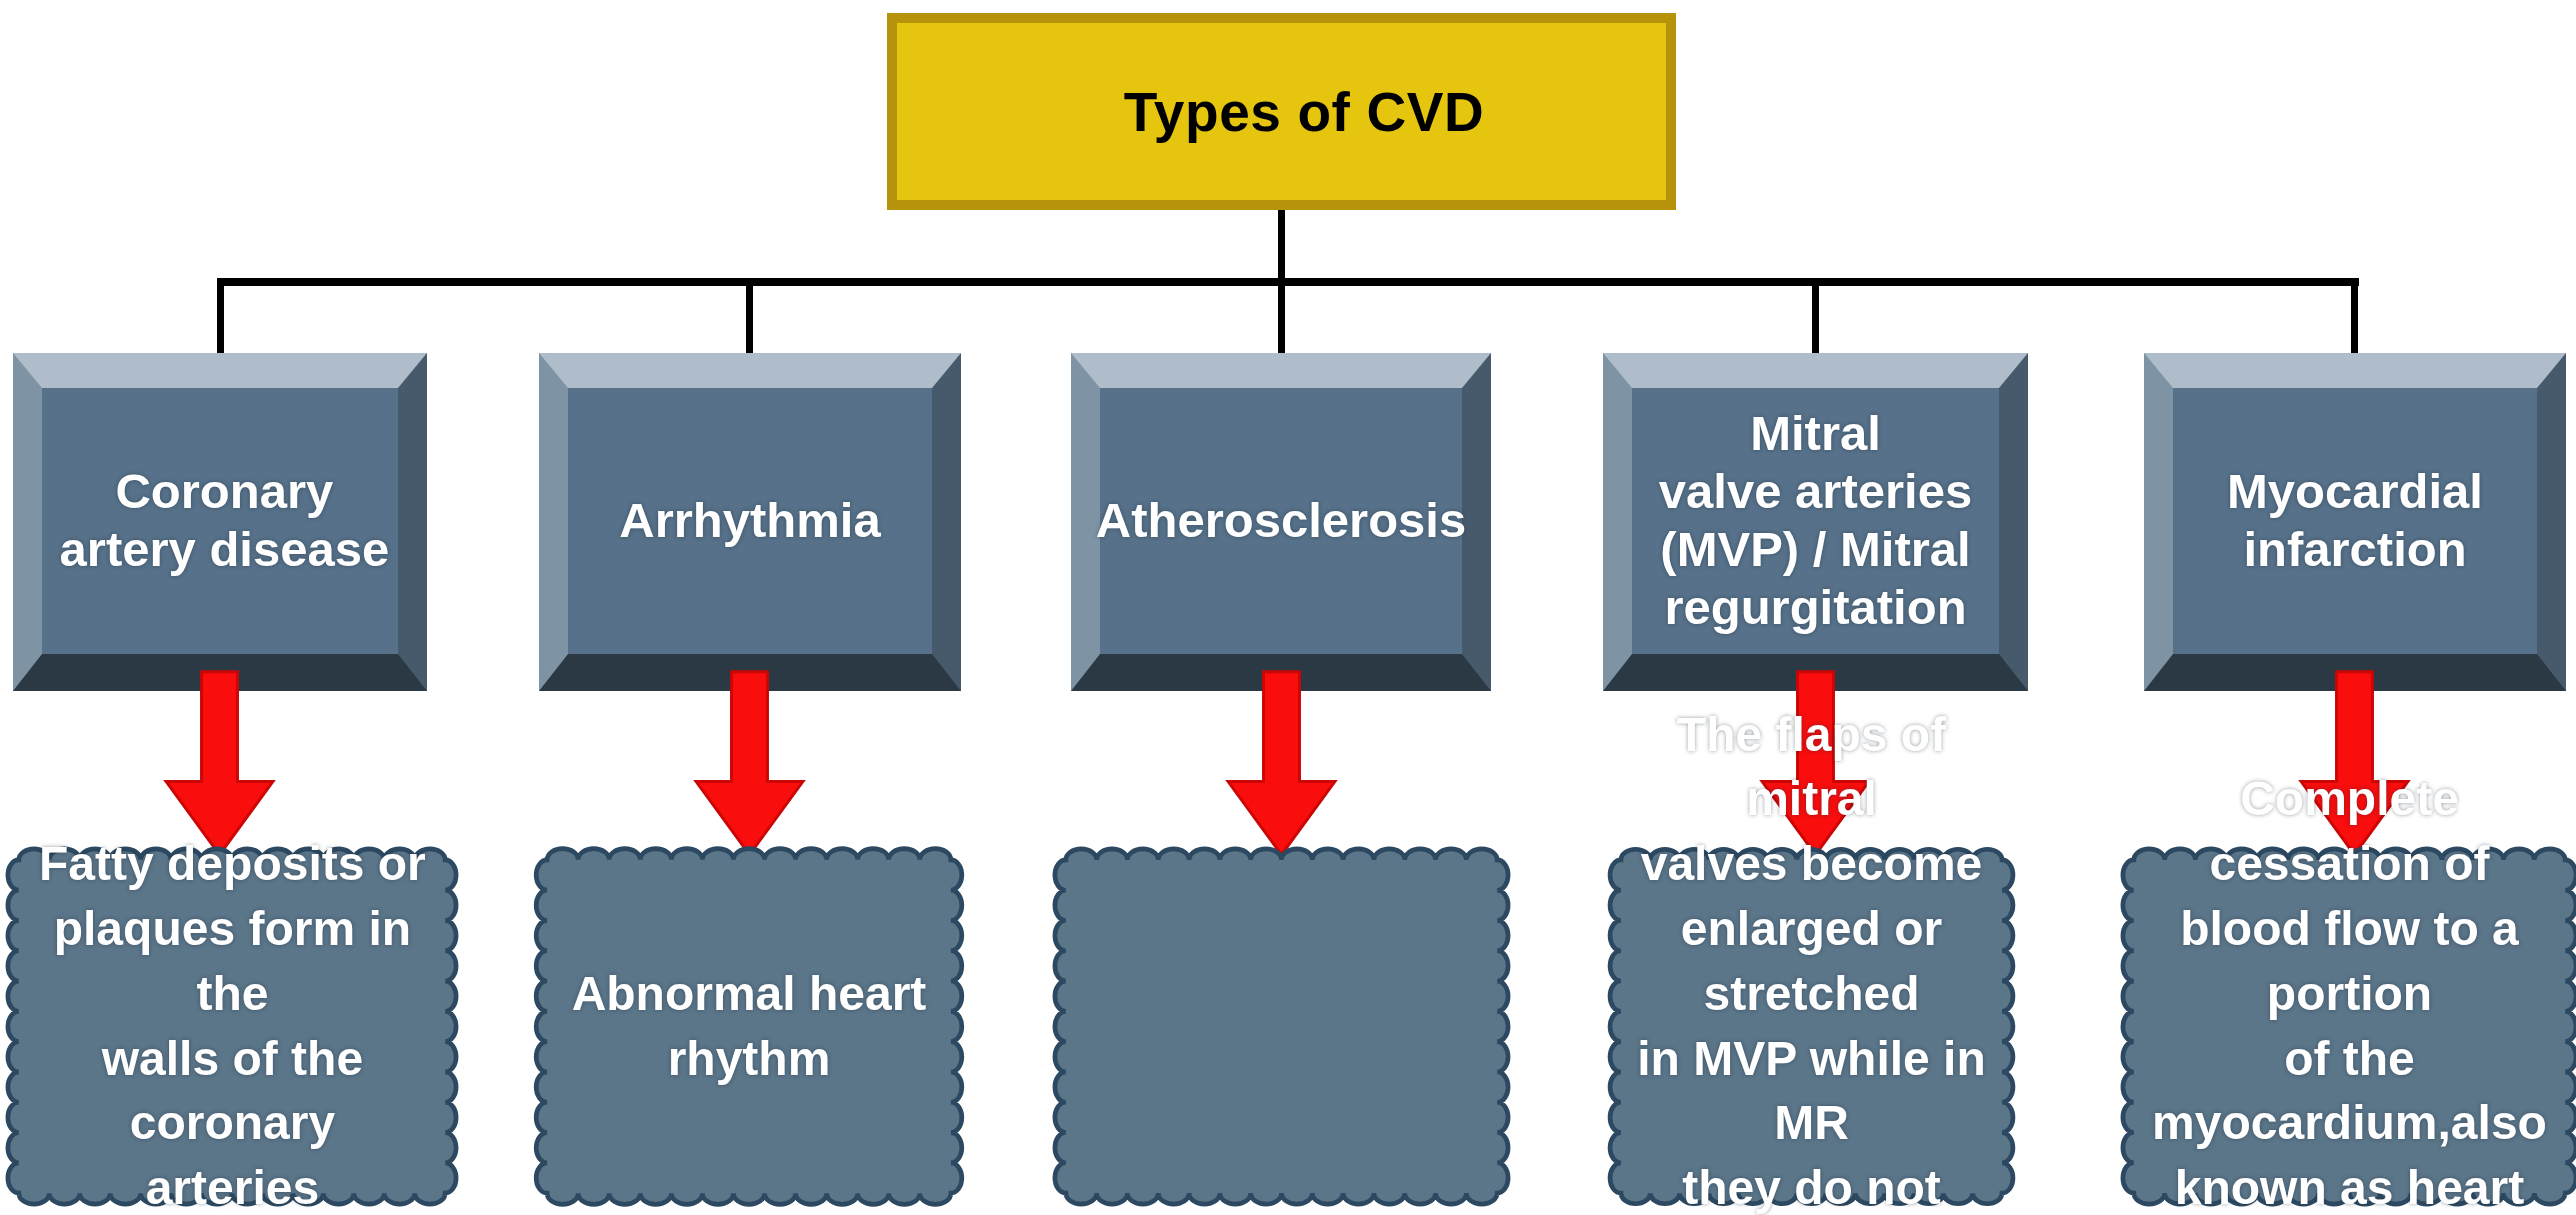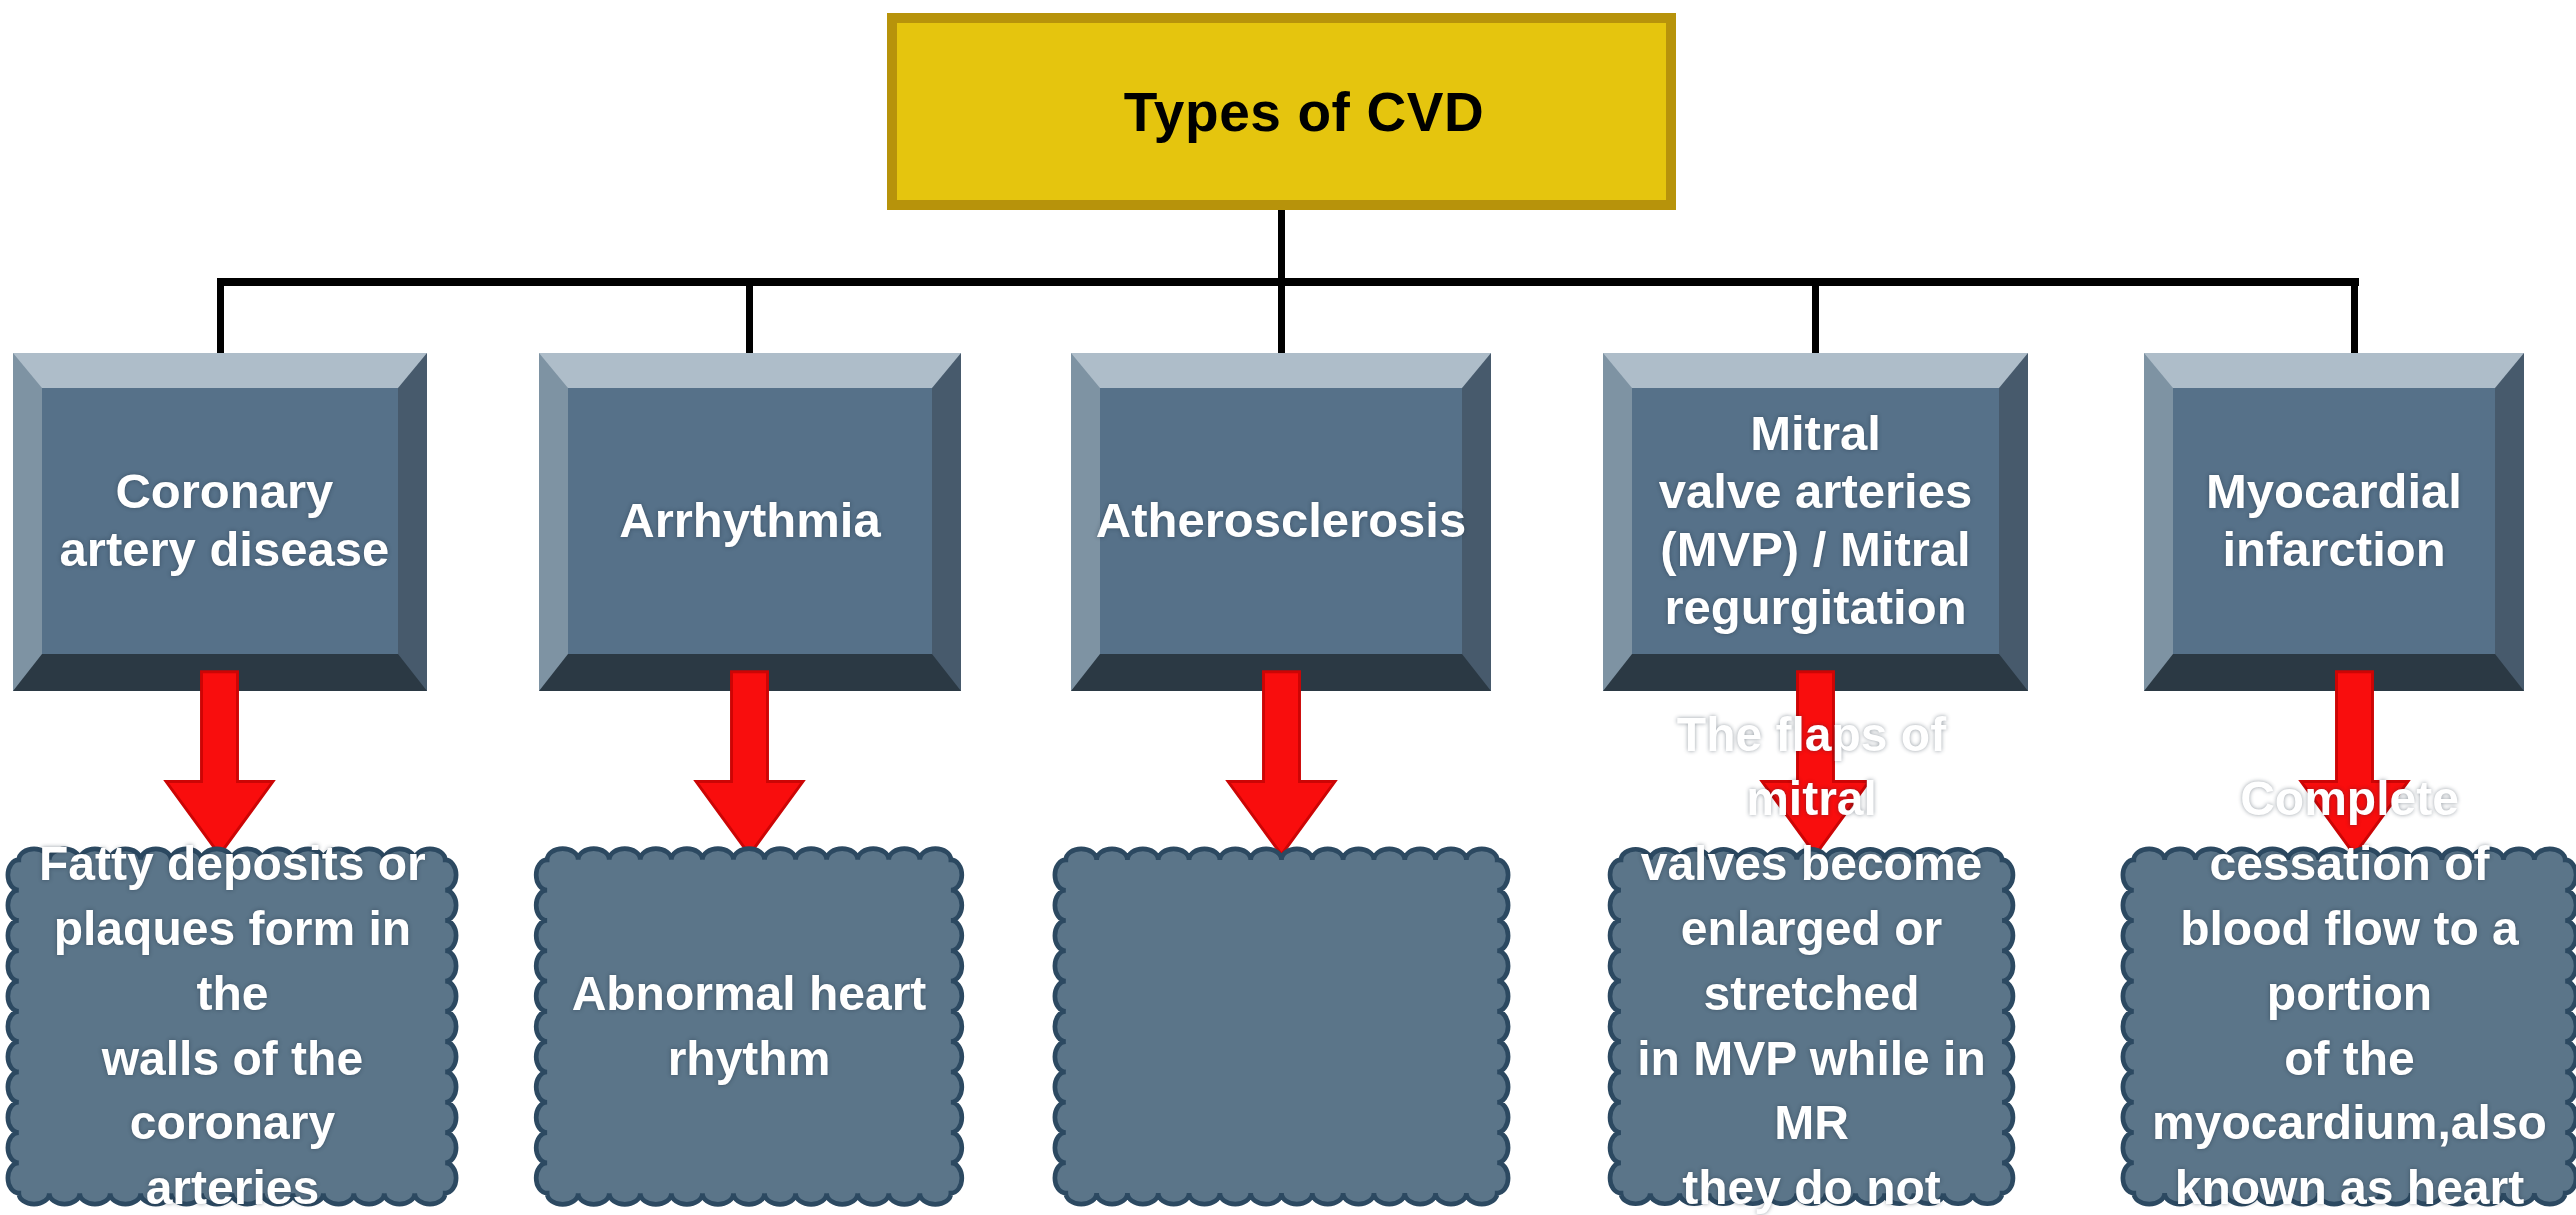--- a/index.html
+++ b/index.html
@@ -133,21 +133,21 @@
   </div>
   <div class="node" style="left:539px; width:422px;">
     <span class="node-label">Arrhythmia</span>
   </div>
   <div class="node" style="left:1603px; width:425px;">
     <span class="node-label">Mitral
 valve arteries
 (MVP) / Mitral
 regurgitation</span>
   </div>
-  <div class="node" style="left:2144px; width:380px;">
+  <div class="node" style="left:2144px; width:422px;">
     <span class="node-label">Myocardial
 infarction</span>
   </div>
 
   <svg class="arrow" style="left:166px;" viewBox="0 0 184 322">
     <polygon points="61,3 123,3 123,192 184,192 92,318 0,192 61,192"></polygon>
   </svg>
   <svg class="arrow" style="left:696px;" viewBox="0 0 184 322">
     <polygon points="61,3 123,3 123,192 184,192 92,318 0,192 61,192"></polygon>
   </svg>

